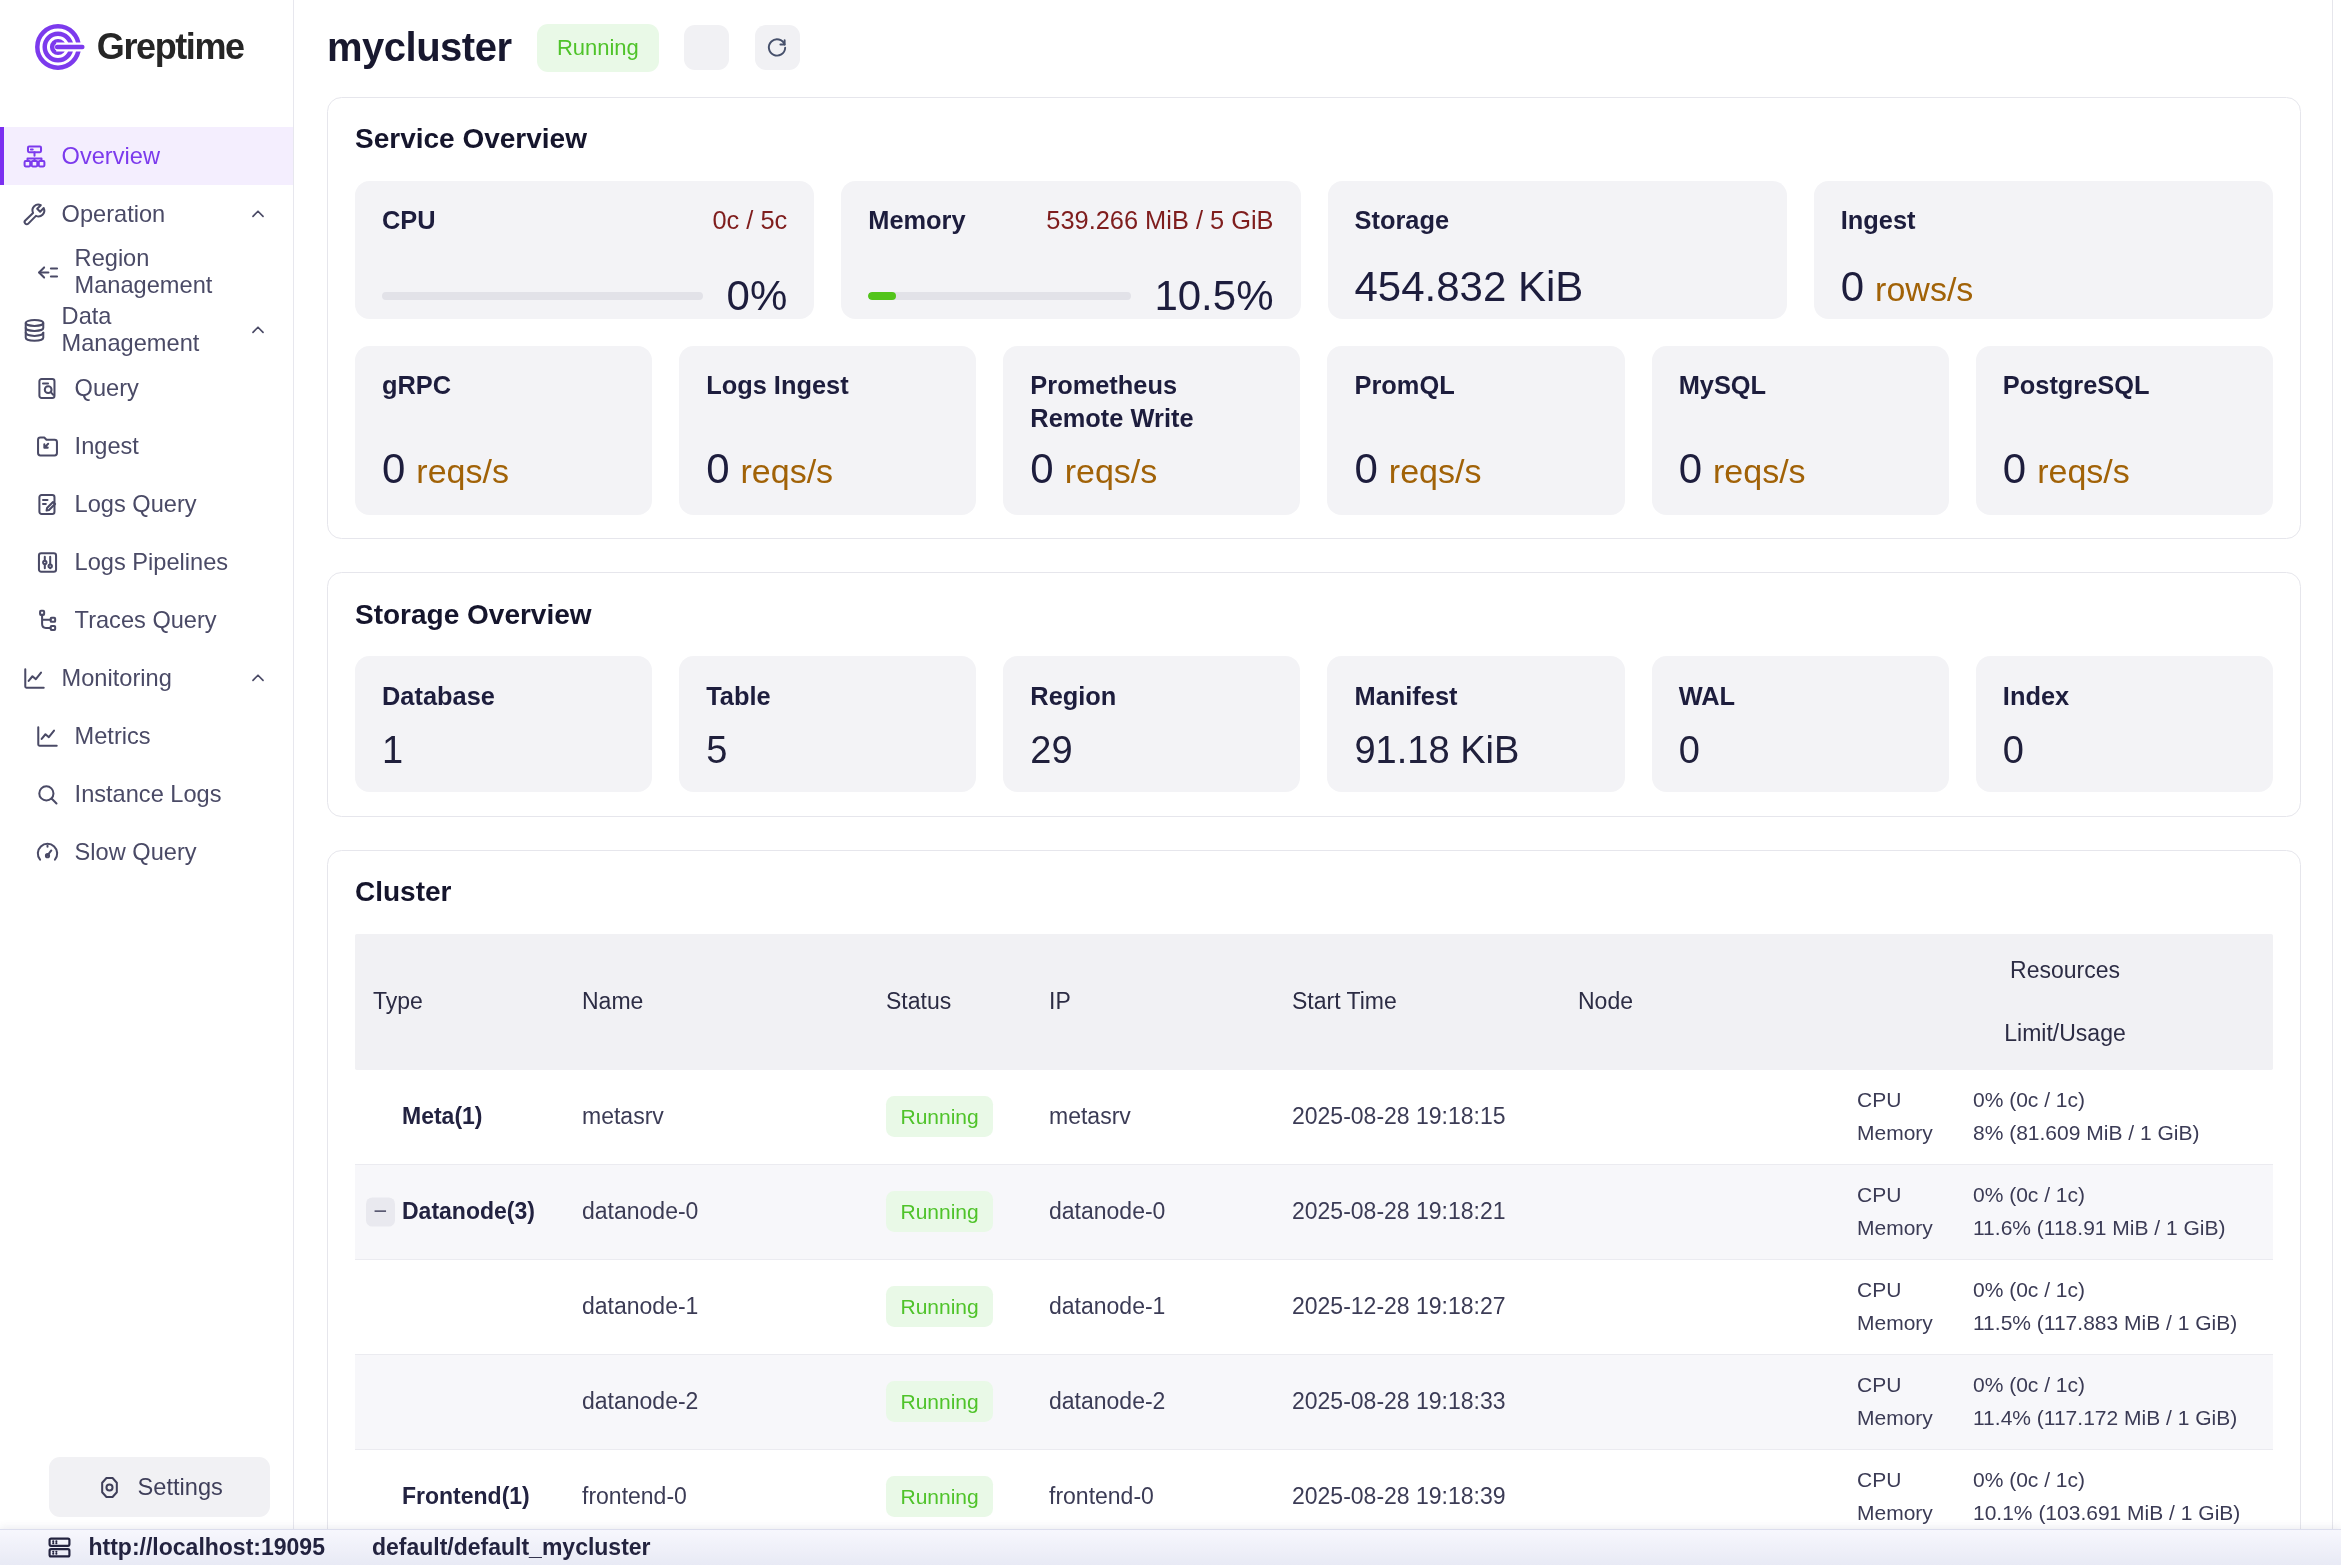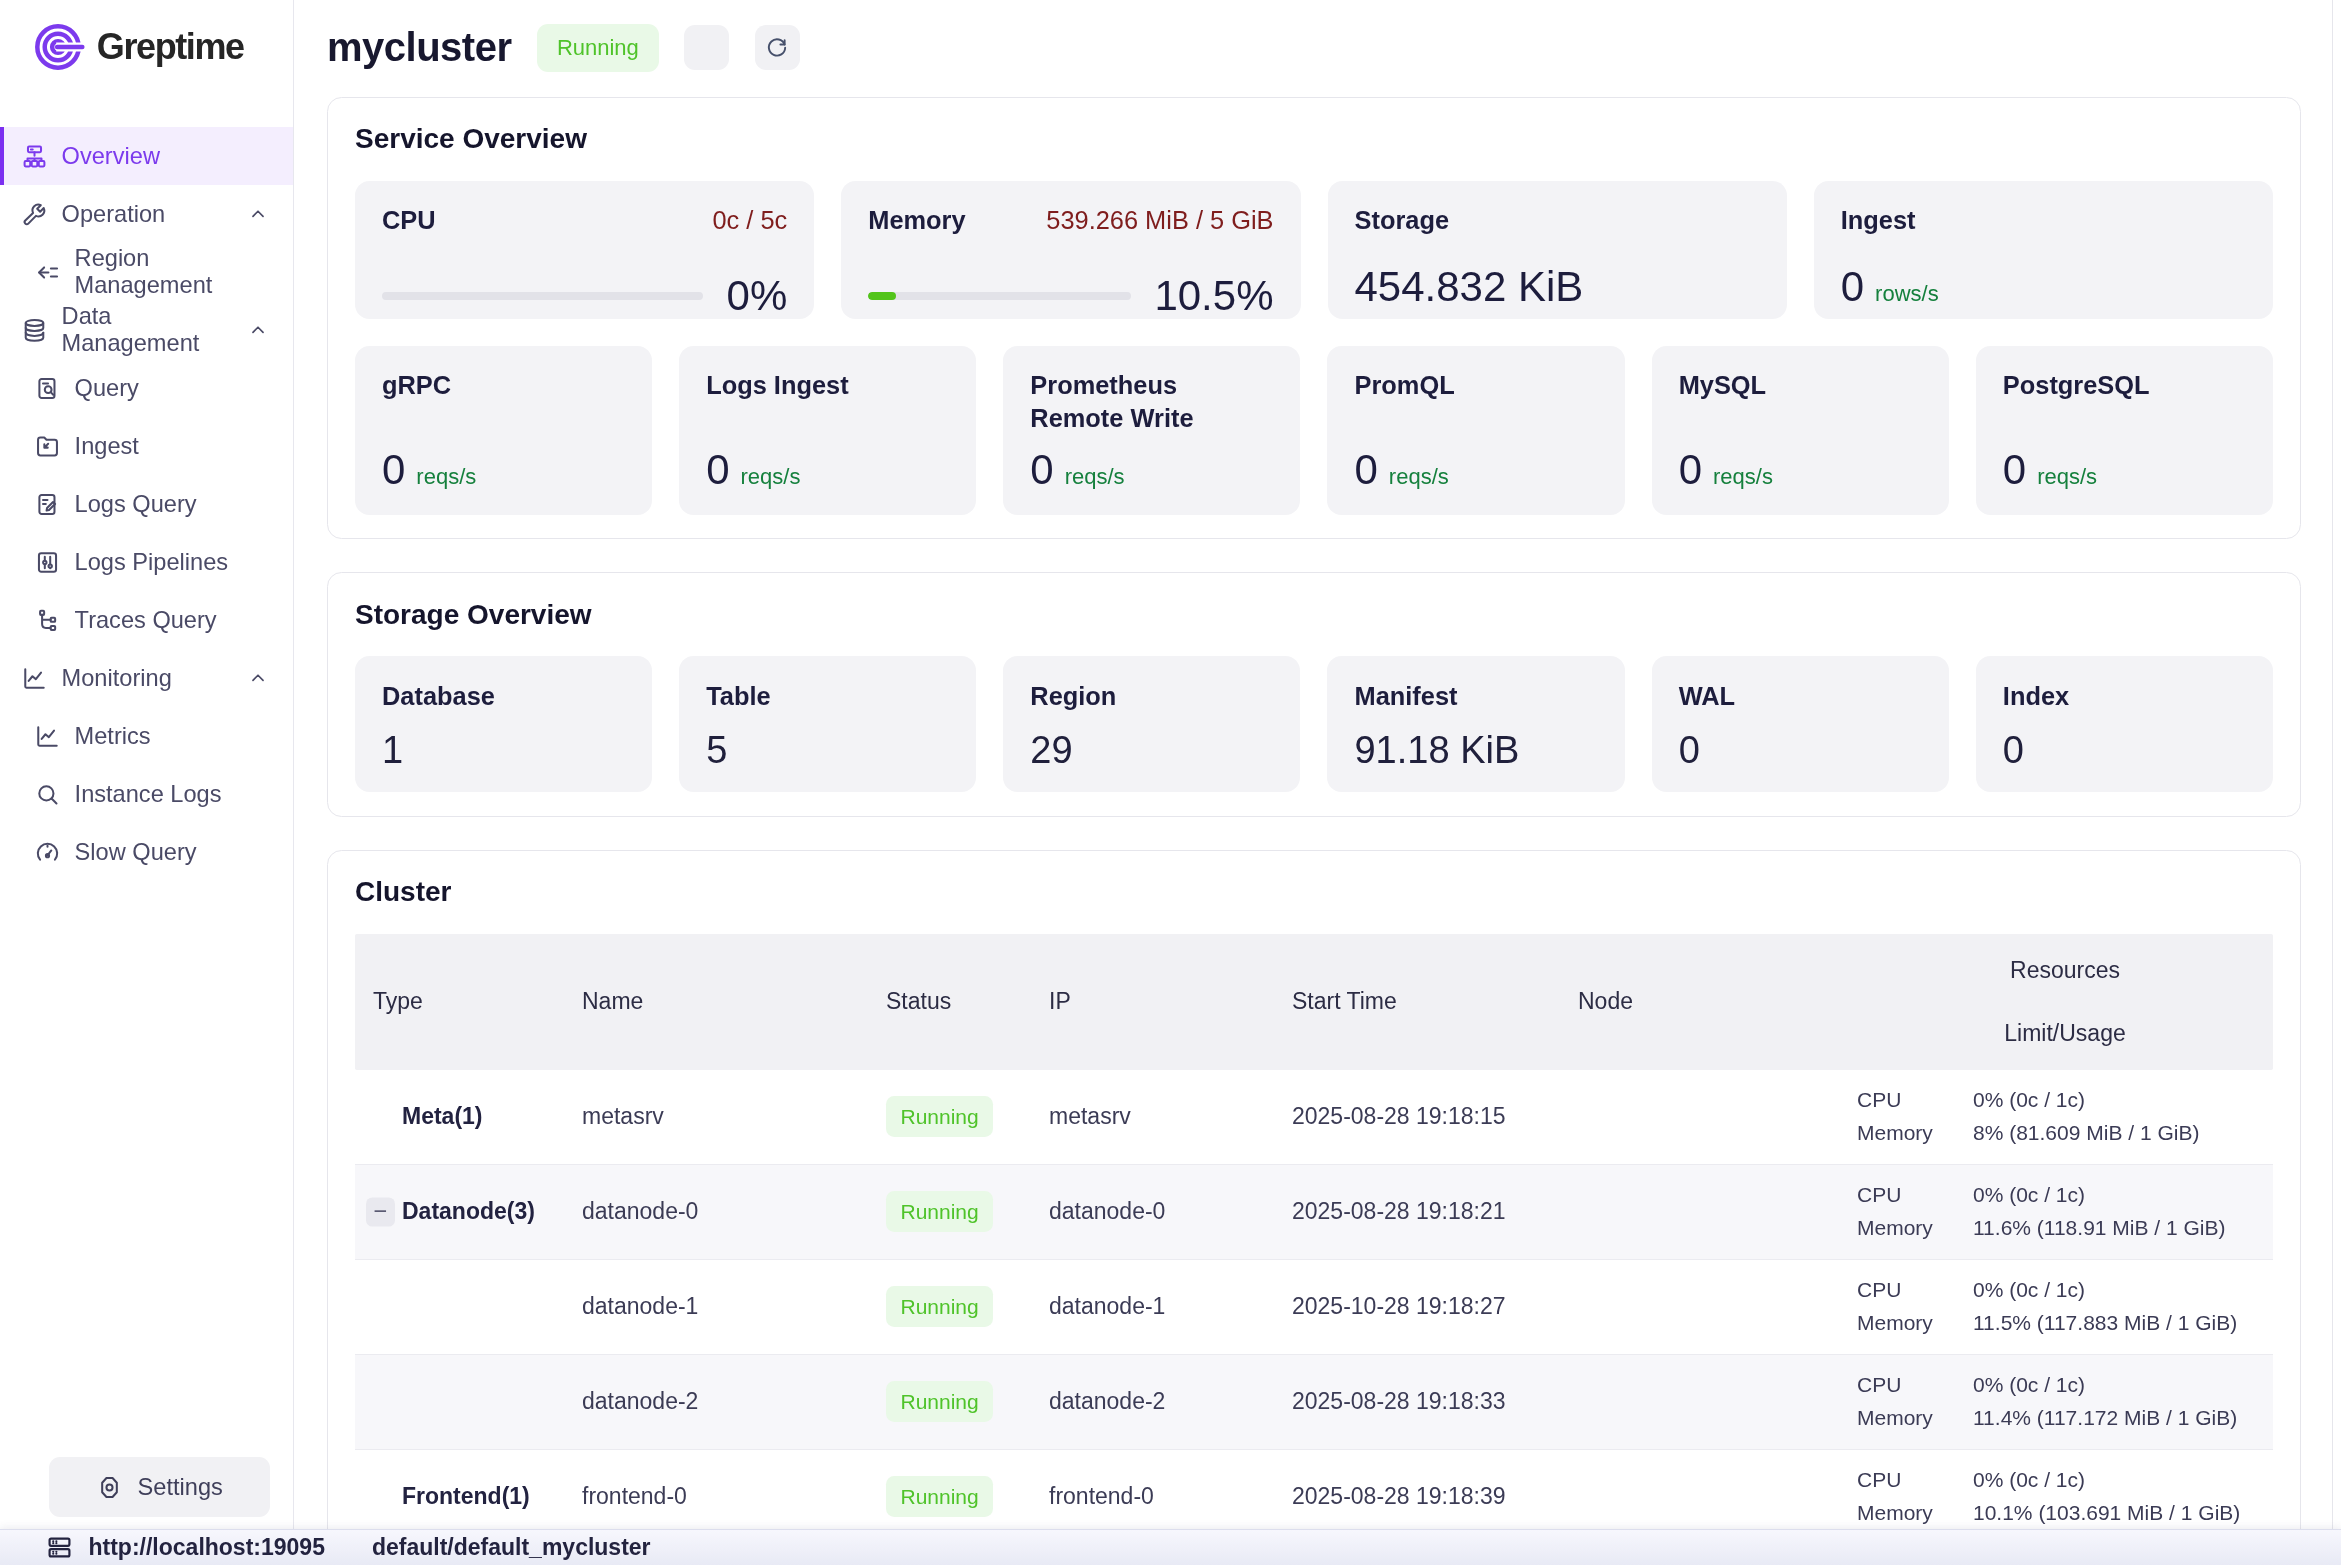--- a/index.html
+++ b/index.html
@@ -54,21 +54,21 @@
   .card { background:#f3f3f6; border-radius:14.5px; padding:23.6px 27px; }
   .metric-card { height:138px; }
   .card-top { display:flex; justify-content:space-between; align-items:baseline; }
   .card-label { font-size:25.4px; font-weight:700; color:#1d1d3d; line-height:1.3; }
   .card-sub { font-size:25.4px; color:#7f1d1d; }
   .bar-row { display:flex; align-items:center; gap:23.6px; margin-top:38px; }
   .bar { flex:1; height:8.2px; border-radius:4.5px; background:#e2e2e8; overflow:hidden; }
   .bar-fill { height:100%; border-radius:4.5px; background:#52c41a; }
   .big { font-size:42px; font-weight:500; color:#1d1d3d; line-height:1; }
   .value-row { display:flex; align-items:baseline; gap:11px; margin-top:29px; }
-  .unit { font-size:22px; color:#15803d; }
+  .unit { font-size:34px; color:#a16207; }
   .proto-card { height:169px; display:flex; flex-direction:column; justify-content:space-between; }
   .proto-card .value-row { margin-top:0; }
   .stat-card { height:136px; display:flex; flex-direction:column; justify-content:space-between; }
   .stat-value { font-size:38px; font-weight:400; color:#20203c; line-height:1; }
 
   
   .cluster-section { margin-bottom:0; padding-bottom:82px; }
   .tgrid { display:grid; grid-template-columns:227px 304px 163px 243px 286px 279px 1fr; align-items:center; }
   .thead { background:#f1f1f4; height:136px; font-size:23px; color:#2c2c44; border-radius:1.8px; }
   .th-type { padding-left:18px; }
@@ -557,21 +557,21 @@
         </div>
 
         <div class="tgrid trow">
 
           <span class="td-type"></span>
           <span>datanode-1</span>
           <span>
             <span class="badge">Running</span>
           </span>
           <span>datanode-1</span>
-          <span>2025-10-28 19:18:27</span>
+          <span>2025-12-28 19:18:27</span>
           <span></span>
           <span class="res">
             <span class="res-line">
               <span class="res-label">CPU</span>
               <span>0% (0c / 1c)</span>
             </span>
             <span class="res-line">
               <span class="res-label">Memory</span>
               <span>11.5% (117.883 MiB / 1 GiB)</span>
             </span>

